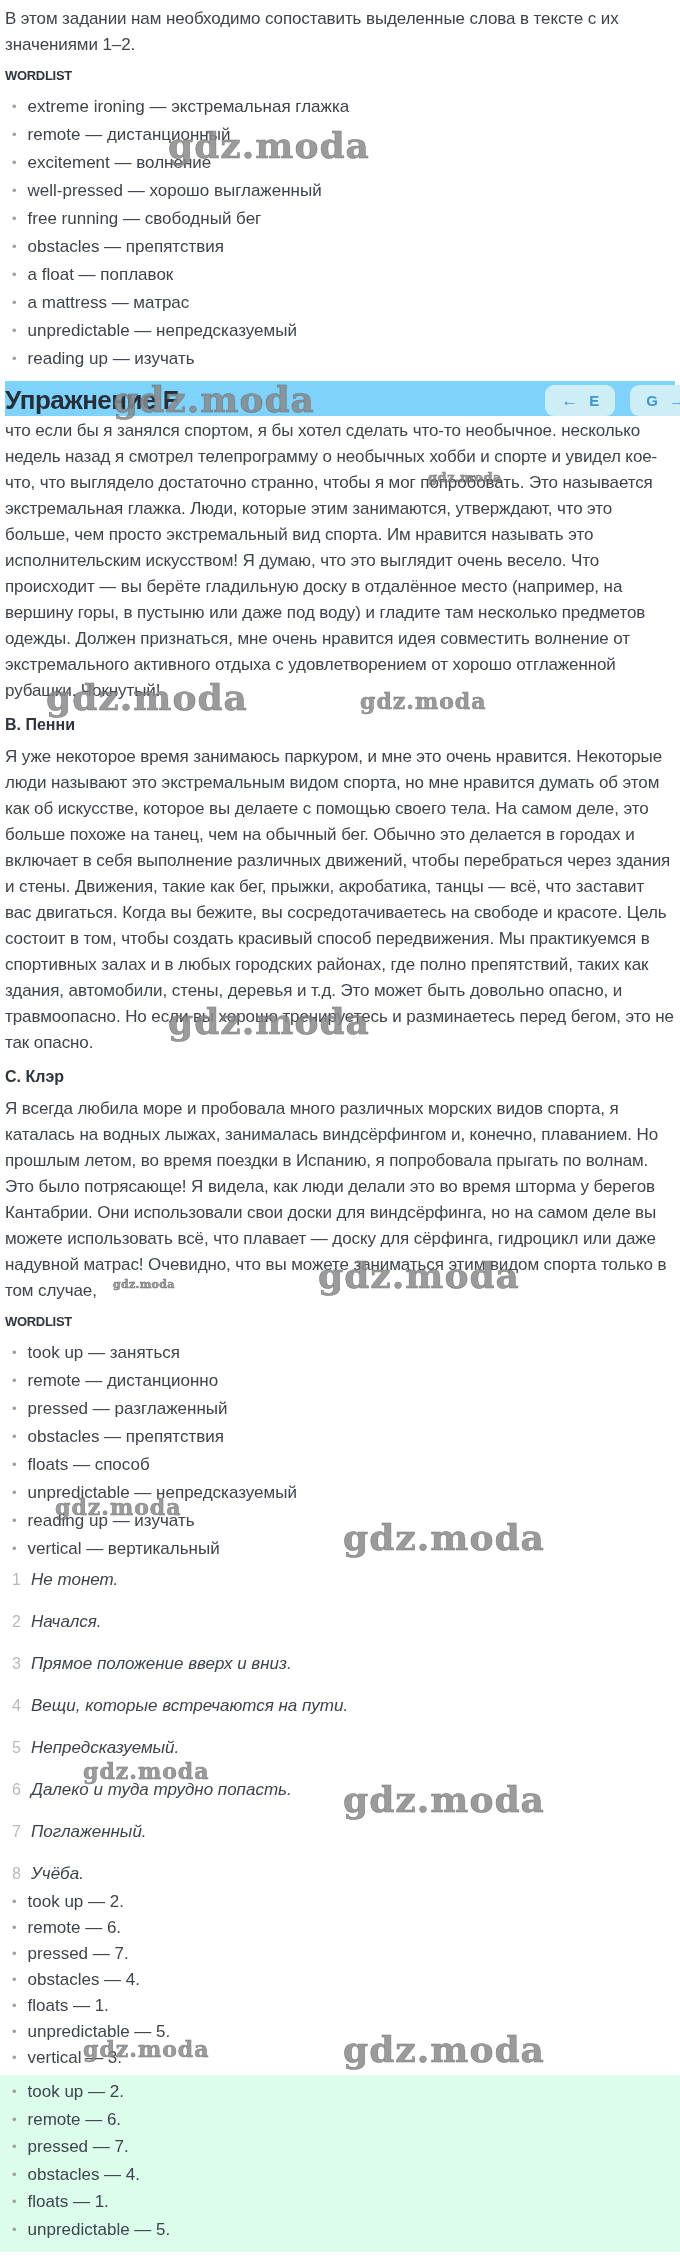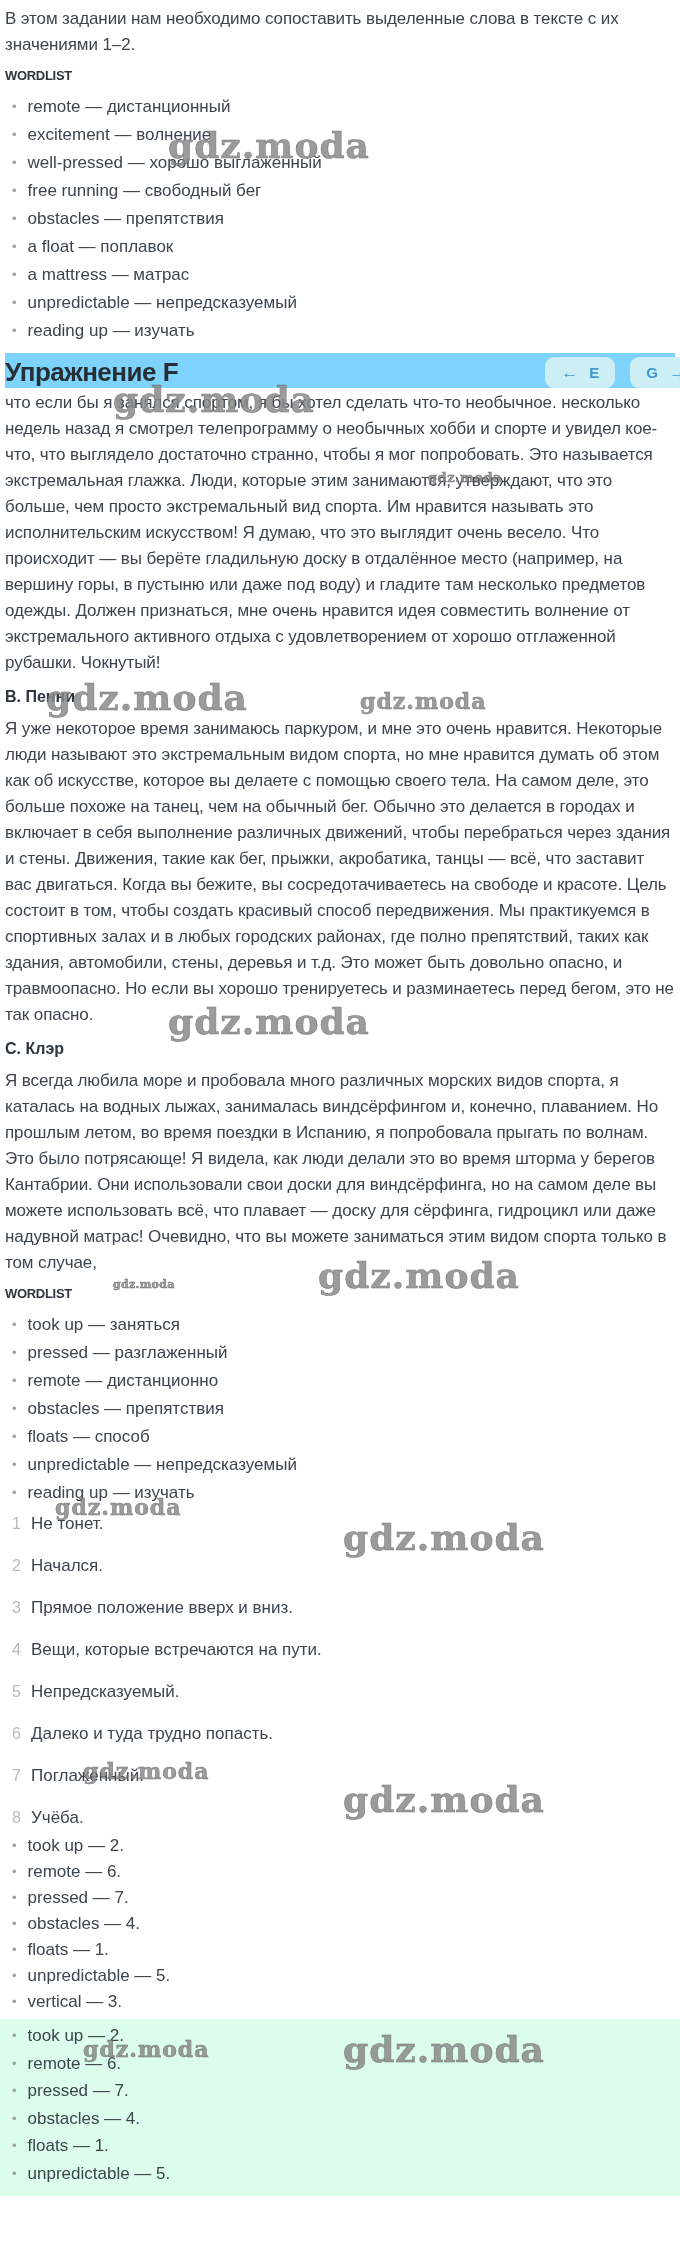--- a/index.html
+++ b/index.html
@@ -84,21 +84,21 @@
     font-weight: 700;
     margin: 12px 0 0 0;
     color: #2e353d;
   }
   .person-para { margin-top: 10px; }
 
   ol.defs { list-style: none; margin: 8px 0 0 0; padding: 0; }
   ol.defs li { display: flex; align-items: baseline; font-size: 17px; line-height: 18px; margin-bottom: 24px; }
   ol.defs li:last-child { margin-bottom: 6px; }
   ol.defs .num { color: #b4bac0; flex: none; width: 26px; padding-left: 7px; font-size: 16px; }
-  ol.defs .def-text { color: #3d444c; }
+  ol.defs .def-text { color: #3d444c; font-style: italic; }
 
   ul.answers { margin-top: 4px; }
   ul.answers li { line-height: 25px; }
 
   .highlight {
     background: #dcfdec;
     margin-top: 4px;
     padding: 4px 5px 8px 5px;
   }
   .highlight ul.wl { margin-top: 0; }
@@ -123,20 +123,21 @@
 </style>
 </head>
 <body>
 
 <div class="page">
 
   <p class="para intro">В этом задании нам необходимо сопоставить выделенные слова в тексте с их значениями 1–2.</p>
 
   <h3 class="wl-title">WORDLIST</h3>
   <ul class="wl">
+    <li>extreme ironing — экстремальная глажка</li>
     <li>remote — дистанционный</li>
     <li>excitement — волнение</li>
     <li>well-pressed — хорошо выглаженный</li>
     <li>free running — свободный бег</li>
     <li>obstacles — препятствия</li>
     <li>a float — поплавок</li>
     <li>a mattress — матрас</li>
     <li>unpredictable — непредсказуемый</li>
     <li>reading up — изучать</li>
   </ul>
@@ -159,26 +160,27 @@
 
   <h4 class="person-title">B. Пенни</h4>
   <p class="para person-para">Я уже некоторое время занимаюсь паркуром, и мне это очень нравится. Некоторые люди называют это экстремальным видом спорта, но мне нравится думать об этом как об искусстве, которое вы делаете с помощью своего тела. На самом деле, это больше похоже на танец, чем на обычный бег. Обычно это делается в городах и включает в себя выполнение различных движений, чтобы перебраться через здания и стены. Движения, такие как бег, прыжки, акробатика, танцы — всё, что заставит вас двигаться. Когда вы бежите, вы сосредотачиваетесь на свободе и красоте. Цель состоит в том, чтобы создать красивый способ передвижения. Мы практикуемся в спортивных залах и в любых городских районах, где полно препятствий, таких как здания, автомобили, стены, деревья и т.д. Это может быть довольно опасно, и травмоопасно. Но если вы хорошо тренируетесь и разминаетесь перед бегом, это не так опасно.</p>
 
   <h4 class="person-title">C. Клэр</h4>
   <p class="para person-para">Я всегда любила море и пробовала много различных морских видов спорта, я каталась на водных лыжах, занималась виндсёрфингом и, конечно, плаванием. Но прошлым летом, во время поездки в Испанию, я попробовала прыгать по волнам. Это было потрясающе! Я видела, как люди делали это во время шторма у берегов Кантабрии. Они использовали свои доски для виндсёрфинга, но на самом деле вы можете использовать всё, что плавает — доску для сёрфинга, гидроцикл или даже надувной матрас! Очевидно, что вы можете заниматься этим видом спорта только в том случае,</p>
 
   <h3 class="wl-title">WORDLIST</h3>
   <ul class="wl">
     <li>took up — заняться</li>
+    <li>remote — дистанционно</li>
     <li>pressed — разглаженный</li>
-    <li>remote — дистанционно</li>
     <li>obstacles — препятствия</li>
     <li>floats — способ</li>
     <li>unpredictable — непредсказуемый</li>
     <li>reading up — изучать</li>
+    <li>vertical — вертикальный</li>
   </ul>
 
   <ol class="defs">
     <li>
         <span class="num">1</span>
         <span class="def-text">Не тонет.</span>
       </li>
     <li>
         <span class="num">2</span>
         <span class="def-text">Начался.</span>

